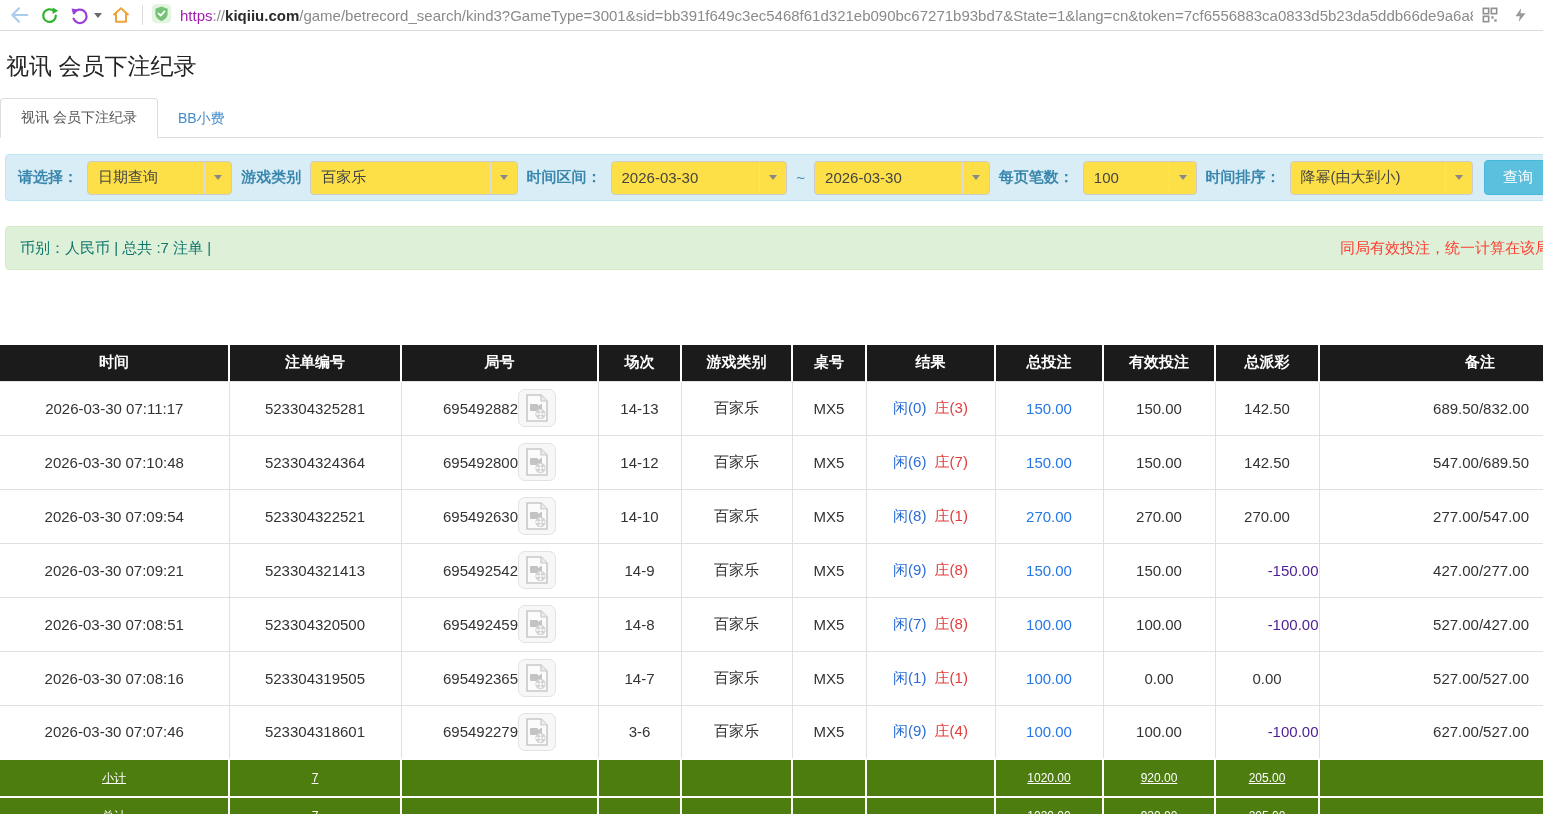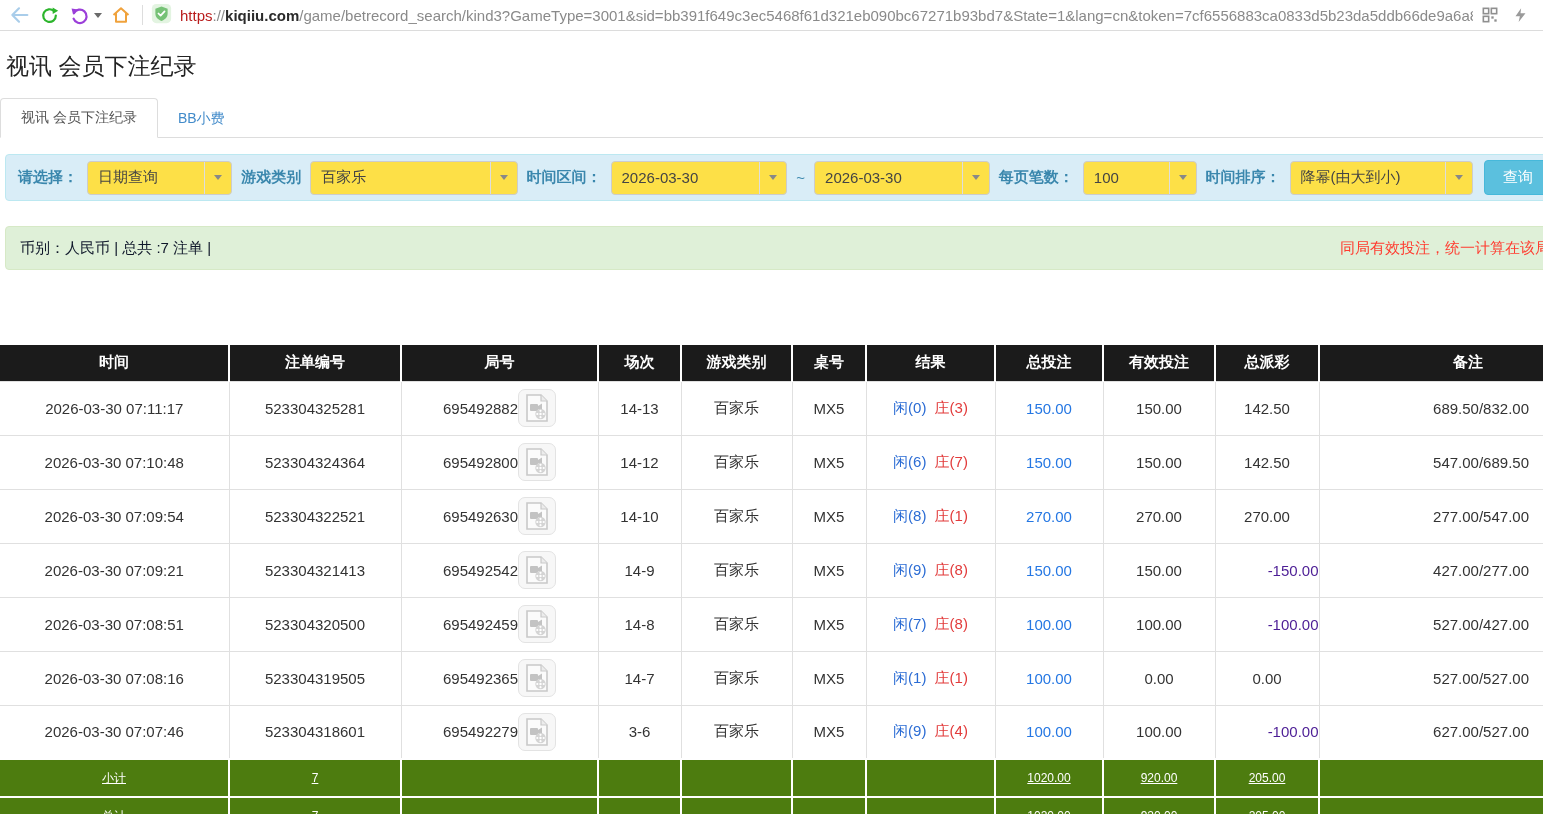--- a/index.html
+++ b/index.html
@@ -9,21 +9,21 @@
   
   .toolbar { height: 31px; display: flex; align-items: center; padding: 0 6px;
     border-bottom: 1px solid #dcdcdc; background: #fff; }
   .tb-btn { width: 26px; height: 24px; display: flex; align-items: center; justify-content: center;
     margin-right: 4px; flex-shrink: 0; cursor: pointer; }
   .tb-caret { width: 0; height: 0; border-left: 4px solid transparent; border-right: 4px solid transparent;
     border-top: 5px solid #6a6a6a; margin: 0 6px 0 -2px; }
   .tb-sep { width: 1px; height: 20px; background: #ddd; margin: 0 8px 0 4px; }
   .addr { display: flex; align-items: center; flex: 1; min-width: 0; font-size: 15px; white-space: nowrap; overflow: hidden; }
   .addr .shield { margin-right: 8px; flex-shrink: 0; }
-  .u-scheme { color: #b91c1c; }
+  .u-scheme { color: #a21caf; }
   .u-sep { color: #8a8a8a; }
   .u-host { color: #2b2b2b; font-weight: bold; }
   .u-path { color: #8a8a8a; }
   .tb-right { display: flex; align-items: center; flex-shrink: 0; margin-left: 4px; }
 
   
   .page-title { font-size: 23px; color: #222; margin: 20px 0 0 6px; font-weight: 400; }
   .tabs { display: flex; align-items: flex-end; margin-top: 16px; border-bottom: 1px solid #ddd; padding-left: 0; }
   .tab { padding: 10px 20px; font-size: 14px; cursor: pointer; margin-bottom: -1px; }
   .tab.active { background: #fff; border: 1px solid #ddd; border-bottom: 1px solid #fff;
@@ -41,28 +41,28 @@
     display: flex; align-items: center; justify-content: center; }
   .caret-down { width: 0; height: 0; border-left: 4px solid transparent; border-right: 4px solid transparent;
     border-top: 5px solid #888; }
   .btn-search { background: #5bc0de; border: 1px solid #46b8da; color: #fff; font-size: 15px;
     border-radius: 4px; height: 35px; padding: 0 18px; margin-left: 2px; flex-shrink: 0; cursor: pointer; }
 
   
   .summary-bar { width: 1560px; margin: 25px 0 0 5px; background: #dff0d8; border: 1px solid #d6e9c6;
     border-radius: 4px; height: 44px; display: flex; align-items: center; justify-content: space-between;
     padding: 0 14px; font-size: 15px; white-space: nowrap; }
-  .summary-left { color: #0f172a; }
+  .summary-left { color: #0f766e; }
   .summary-right { color: #ff3b2f; }
 
   
   table { width: 1543px; border-collapse: collapse; margin-top: 75px; table-layout: fixed; }
   thead th { background: #1b1b1b; color: #fff; font-size: 15px; font-weight: bold; height: 36px;
     border-right: 2px solid #fff; }
-  thead th:last-child { border-right: none; text-align: right; padding-right: 60px; }
+  thead th:last-child { border-right: none; text-align: right; padding-right: 48px; }
   tbody td { height: 54px; text-align: center; font-size: 15px; color: #333;
     border: 1px solid #e0e0e0; background: #fff; }
   tbody td:first-child { border-left: none; }
   tbody td:last-child { border-right: none; text-align: right; padding-right: 14px; }
   col.c-time { width: 229px; } col.c-bet { width: 172px; } col.c-round { width: 197px; }
   col.c-sess { width: 83px; }  col.c-game { width: 111px; } col.c-table { width: 74px; }
   col.c-res { width: 129px; }  col.c-tb { width: 108px; }  col.c-vb { width: 112px; }
   col.c-po { width: 104px; }   col.c-rm { width: 224px; }
   .res-player { color: #2b6cd4; text-align: right; }
   .res-banker { color: #e23b3b; margin-left: 4px; }

